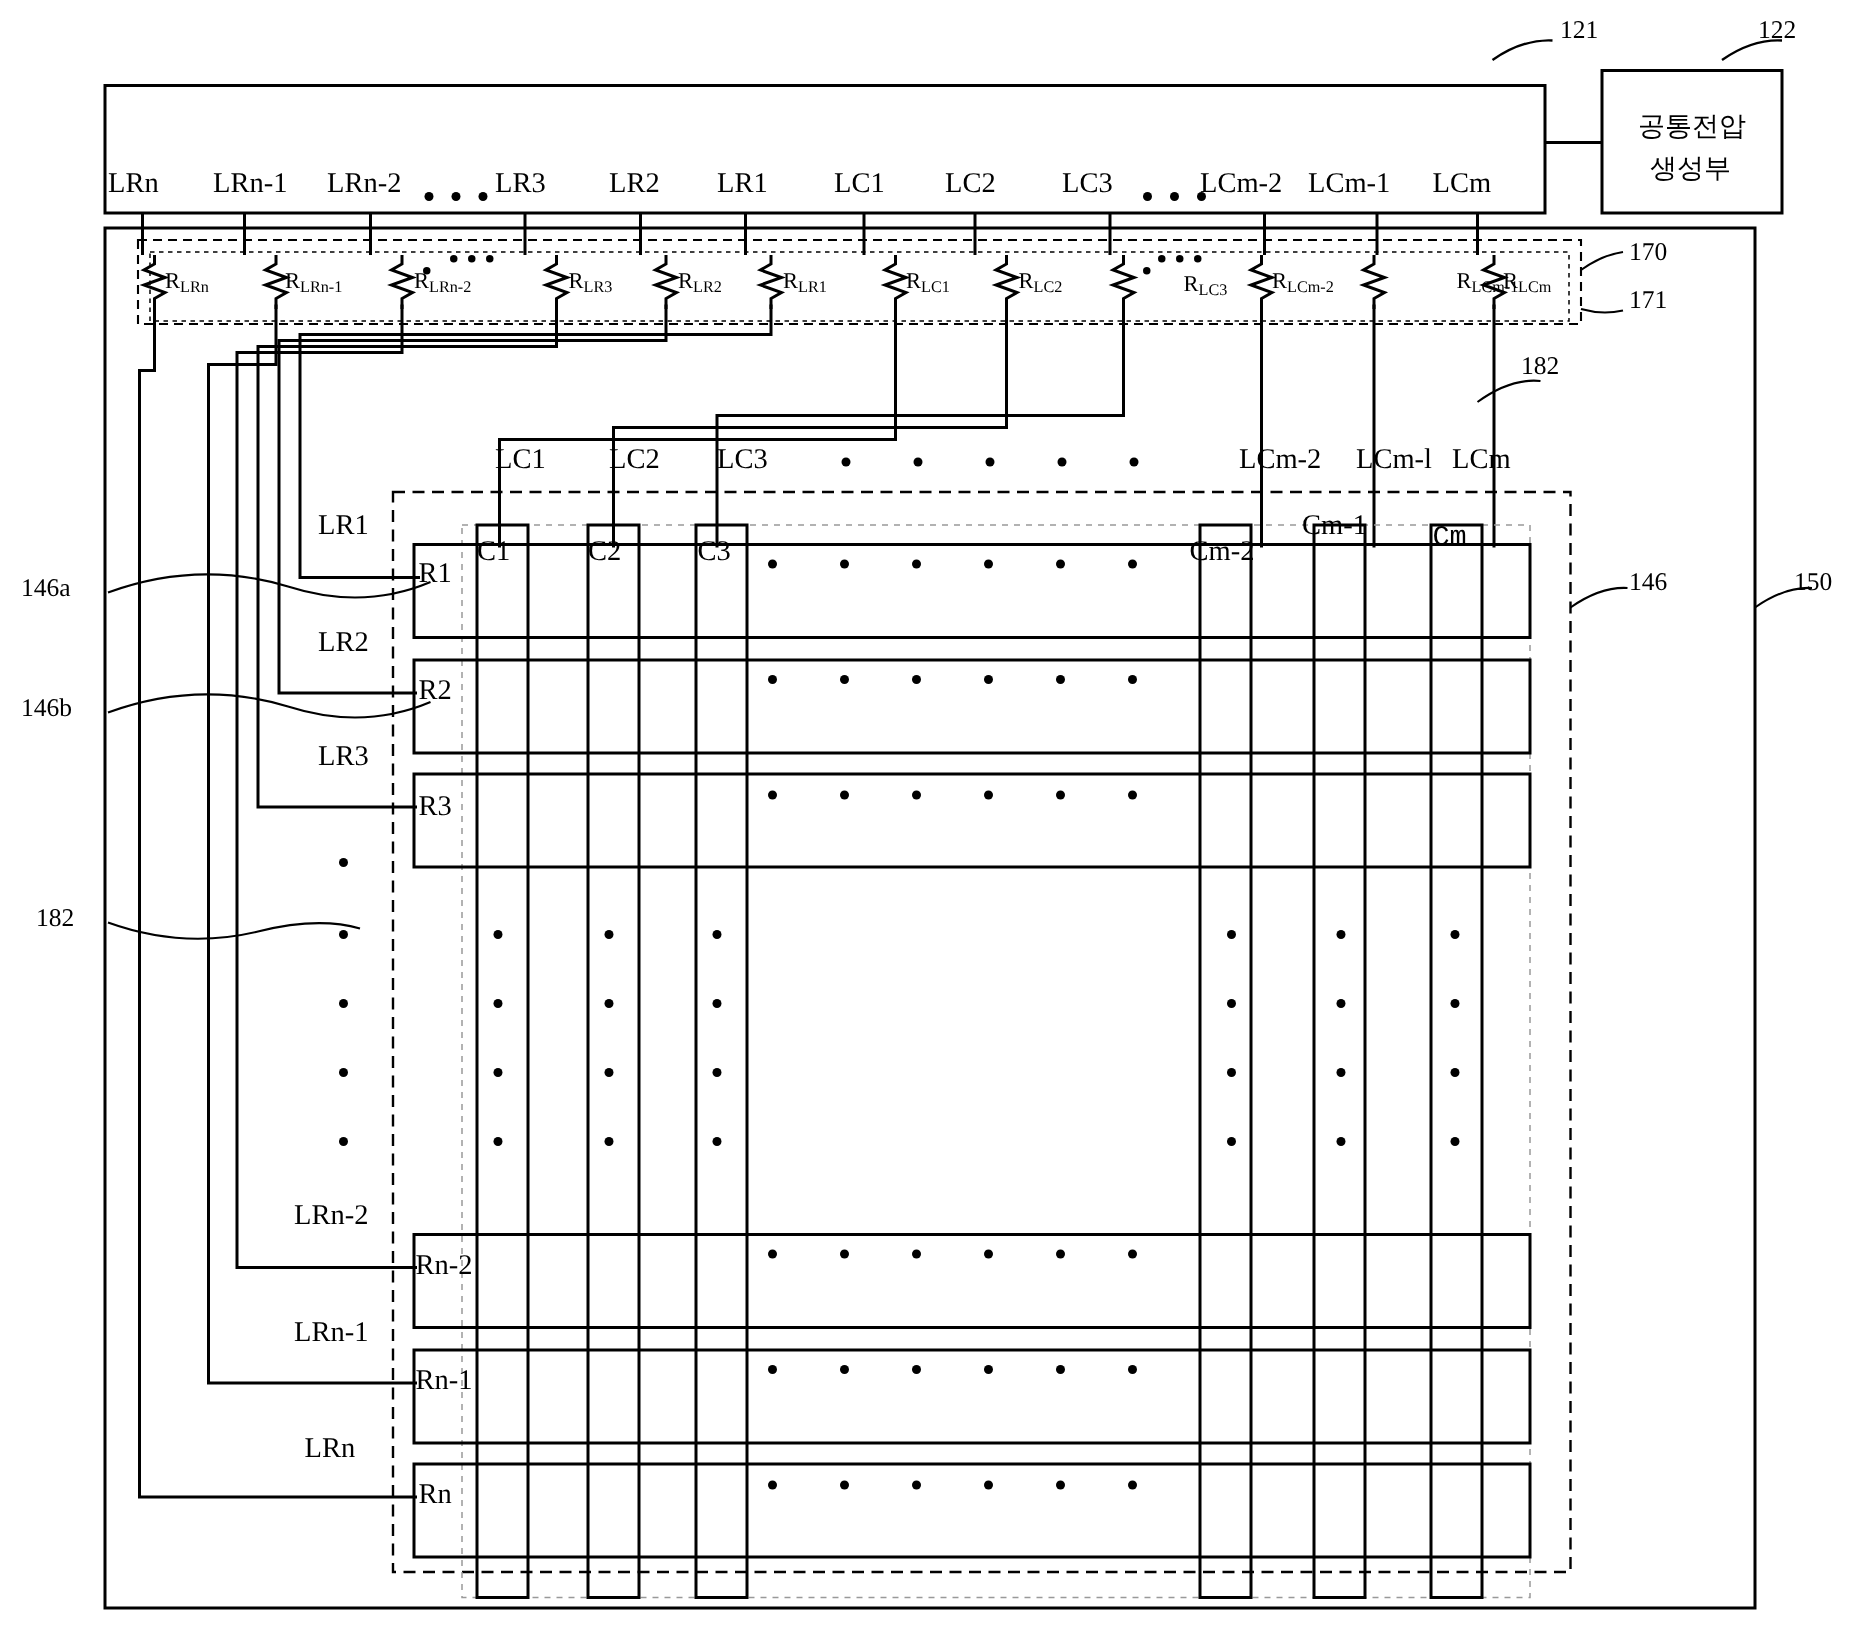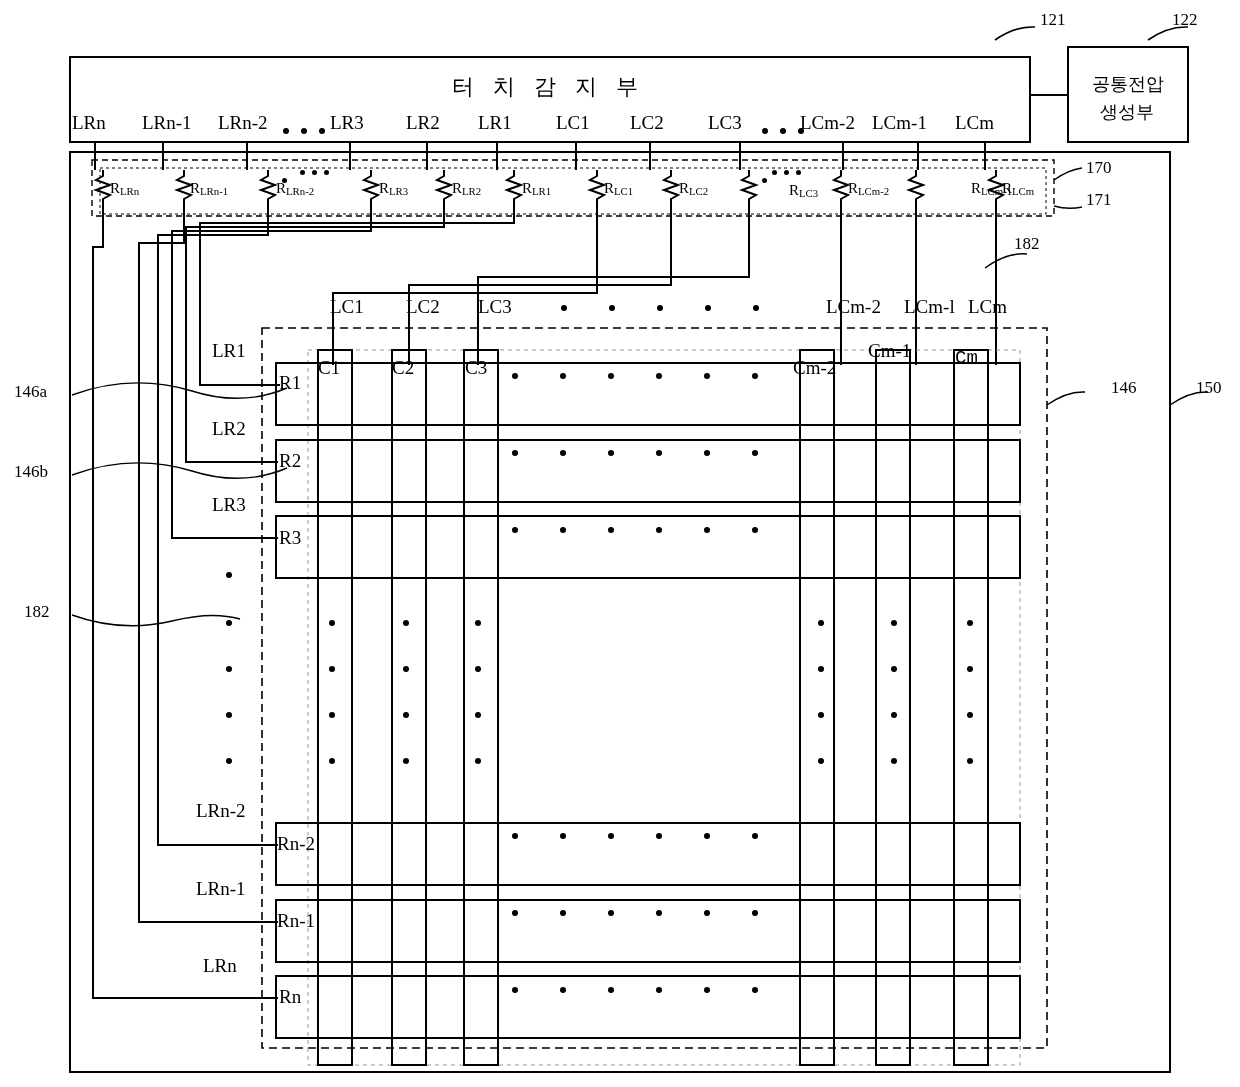--- a/index.html
+++ b/index.html
@@ -113,30 +113,29 @@
       <rect x="800" y="350" width="34" height="715"></rect>
       <rect x="876" y="350" width="34" height="715"></rect>
       <rect x="954" y="350" width="34" height="715"></rect>
 
       <path d="M72 395 q60 -22 120 -4 q50 16 95 -3" stroke-width="1.4"></path>
       <path d="M72 475 q60 -22 120 -4 q50 16 95 -3" stroke-width="1.4"></path>
       <path d="M72 615 q50 18 100 6 q40 -10 68 -2" stroke-width="1.4"></path>
     </g>
   </svg>
 
-  <div class="lbl f22 ko" style="left:452px;top:72px;letter-spacing:6px;">터 치 감 지 부</div>
   <div class="lbl f18 ko" style="left:1092px;top:72px;">공통전압</div>
   <div class="lbl f18 ko" style="left:1100px;top:100px;">생성부</div>
 
   <div class="lbl f20" style="left:1040px;top:10px;">121</div>
   <div class="lbl f20" style="left:1172px;top:10px;">122</div>
   <div class="lbl f20" style="left:1086px;top:158px;">170</div>
   <div class="lbl f20" style="left:1086px;top:190px;">171</div>
   <div class="lbl f20" style="left:1014px;top:234px;">182</div>
-  <div class="lbl f20" style="left:1086px;top:378px;margin-left:25px;">146</div>
+  <div class="lbl f20" style="left:1086px;top:378px;">146</div>
   <div class="lbl f20" style="left:1196px;top:378px;">150</div>
   <div class="lbl f20" style="left:14px;top:382px;">146a</div>
   <div class="lbl f20" style="left:14px;top:462px;">146b</div>
   <div class="lbl f20" style="left:24px;top:602px;">182</div>
 
   <div class="lbl f19" style="left:72px;top:112px;">LRn</div>
   <div class="lbl f19" style="left:142px;top:112px;">LRn-1</div>
   <div class="lbl f19" style="left:218px;top:112px;">LRn-2</div>
   <div class="lbl f19" style="left:330px;top:112px;">LR3</div>
   <div class="lbl f19" style="left:406px;top:112px;">LR2</div>

